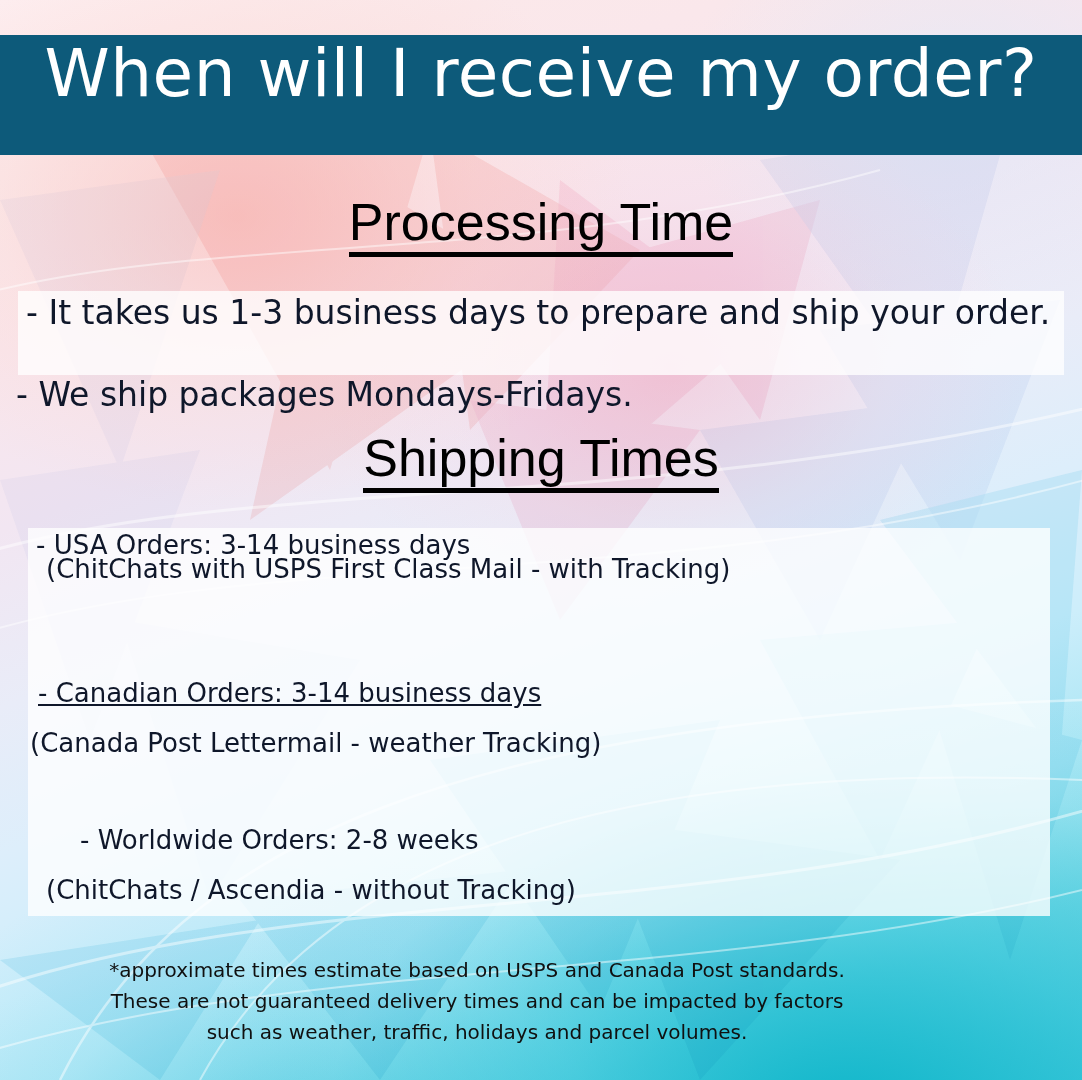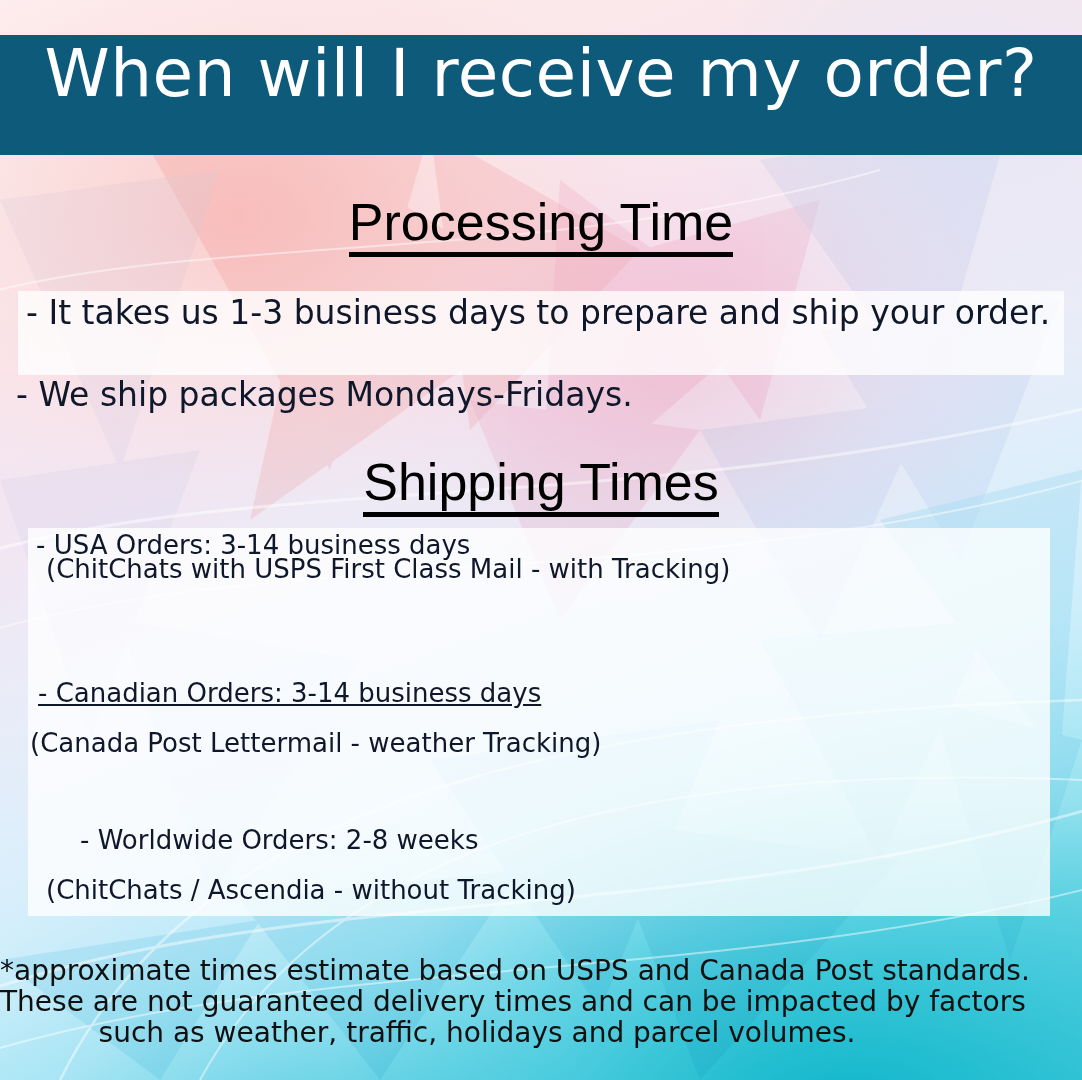--- a/index.html
+++ b/index.html
@@ -83,21 +83,21 @@
     font-weight: 400;
     font-family: Liberation Sans, sans-serif;
   }
   .heading span.h-text {
     display: inline-block;
     border-bottom: 5px solid #000000;
     padding-bottom: 2px;
     line-height: 1.05;
   }
   #heading-processing { top: 192px; }
-  #heading-shipping  { top: 428px; margin-top: 24px; }
+  #heading-shipping  { top: 428px; }
 
   
   .panel {
     position: absolute;
     background: rgba(255,255,255,0.78);
   }
   #panel-processing {
     left: 18px;
     top: 291px;
     width: 1046px;
@@ -133,21 +133,21 @@
   #wor-line-1  { left: 46px;  top: 875px; text-align: center; }
 
   
   .disclaimer {
     position: absolute;
     left: 0;
     top: 955px;
     width: 954px;
     text-align: center;
     color: #101010;
-    font-size: 28px;
+    font-size: 20px;
     line-height: 31px;
     font-family: "DejaVu Sans", sans-serif;
   }
   .disclaimer div { white-space: nowrap; }
 </style>
 </head>
 <body>
 
 <div id="poster">
 

